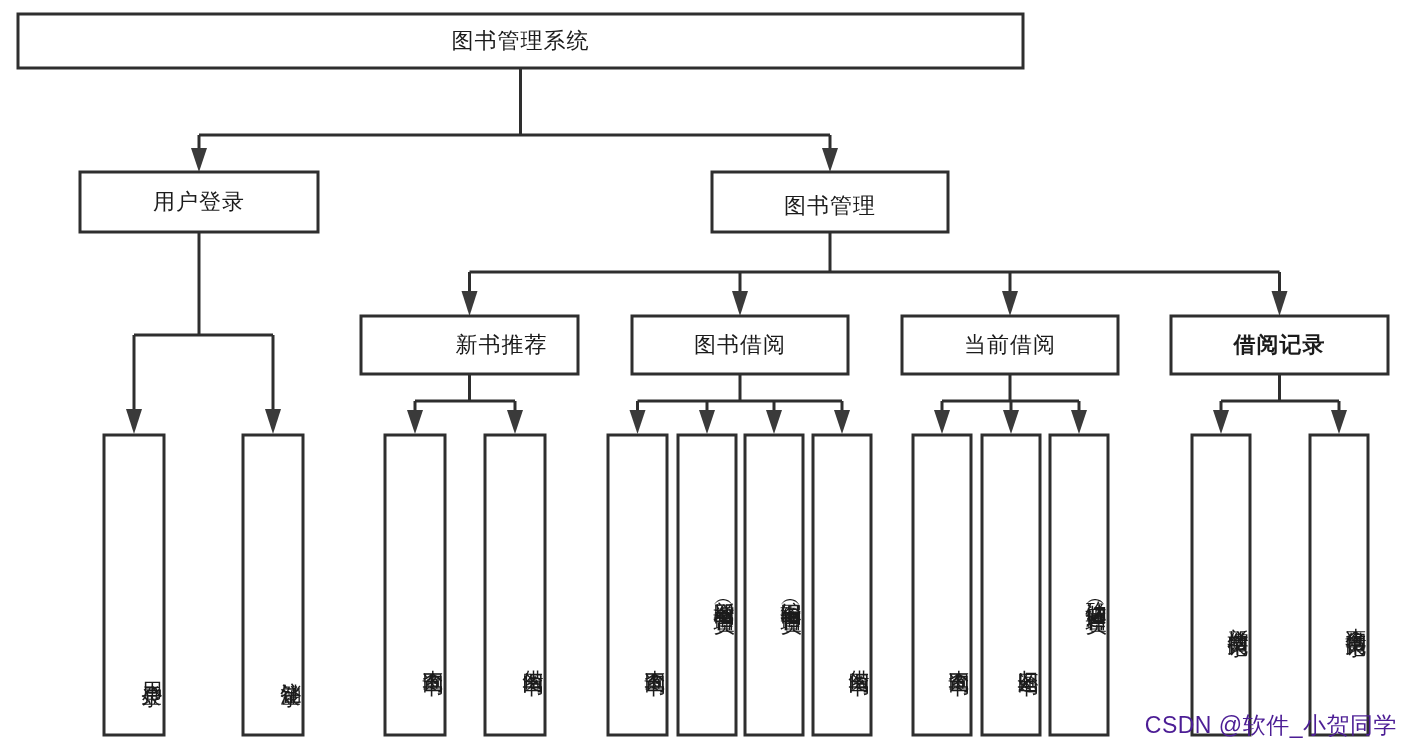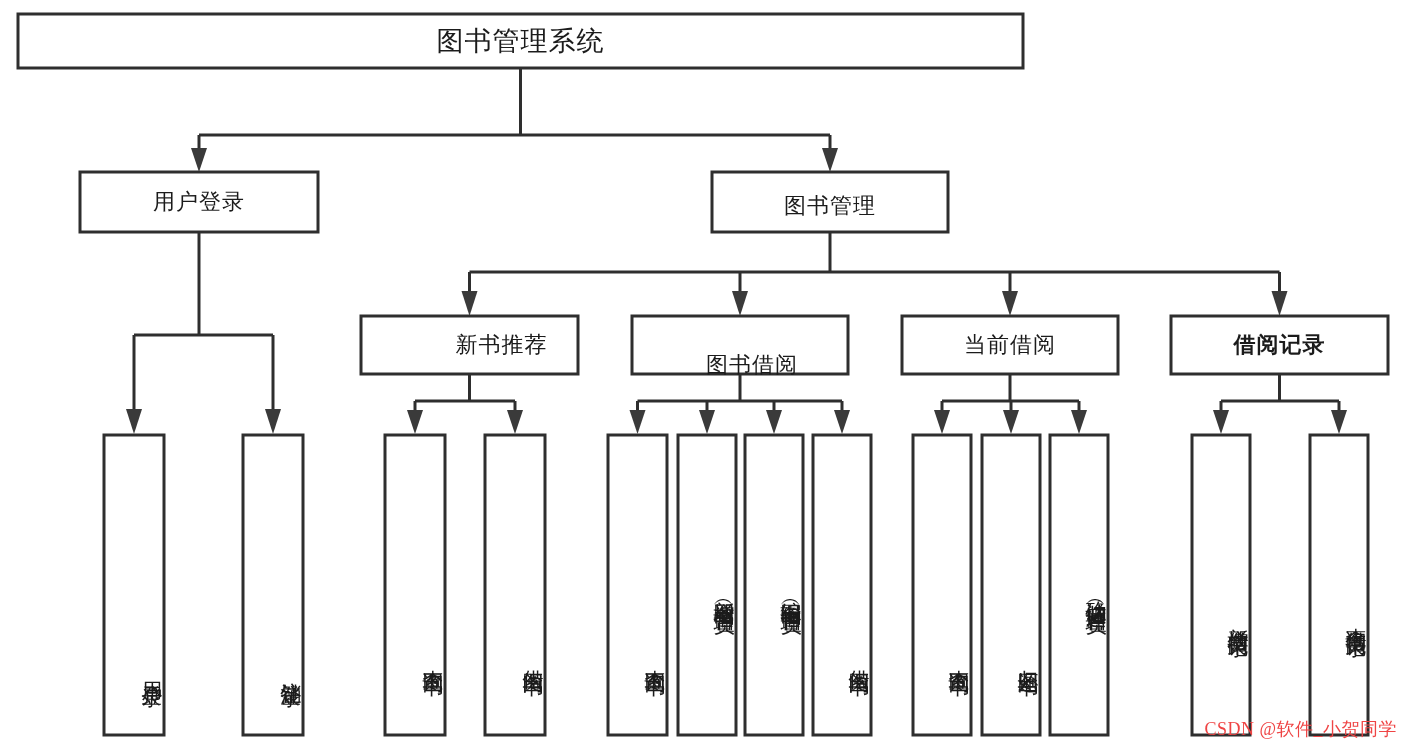--- a/index.html
+++ b/index.html
@@ -65,23 +65,23 @@
     writing-mode: vertical-rl;
     text-orientation: upright;
     letter-spacing: 2px;
     white-space: nowrap;
     pointer-events: none;
   }
   .watermark {
     position: absolute;
     right: 8px;
     bottom: 6px;
-    color: #ef4444;
-    font-size: 18px;
-    font-family: Liberation Serif, serif;
+    color: #4c1d95;
+    font-size: 23px;
+    font-family: Liberation Sans, sans-serif;
     letter-spacing: 0.5px;
     white-space: nowrap;
     pointer-events: none;
   }
 </style>
 </head>
 <body>
 
 <div id="diagram-root">
 
@@ -178,29 +178,29 @@
     <rect class="node-box" x="678" y="435" width="58" height="300"></rect>
     <rect class="node-box" x="745" y="435" width="58" height="300"></rect>
     <rect class="node-box" x="813" y="435" width="58" height="300"></rect>
     <rect class="node-box" x="913" y="435" width="58" height="300"></rect>
     <rect class="node-box" x="982" y="435" width="58" height="300"></rect>
     <rect class="node-box" x="1050" y="435" width="58" height="300"></rect>
     <rect class="node-box" x="1192" y="435" width="58" height="300"></rect>
     <rect class="node-box" x="1310" y="435" width="58" height="300"></rect>
   </svg>
 
-  <div class="node-label-h" style="left:18px; top:14px; width:1005px; height:54px; font-size:27px;">图书管理系统</div>
+  <div class="node-label-h" style="left:18px; top:14px; width:1005px; height:54px; font-size:22px;">图书管理系统</div>
 
   <div class="node-label-h" style="left:80px; top:172px; width:238px; height:60px;">用户登录</div>
 
   <div class="node-label-h" style="left:712px; top:176px; width:236px; height:60px;">图书管理</div>
 
   <div class="node-label-h" style="left:361px; top:316px; width:217px; height:58px;padding-left:32px;">新书推荐</div>
 
-  <div class="node-label-h" style="left:632px; top:336px; width:216px; height:58px;padding-left:12px;">图书借阅</div>
+  <div class="node-label-h" style="left:632px; top:316px; width:216px; height:58px;">图书借阅</div>
 
   <div class="node-label-h" style="left:902px; top:316px; width:216px; height:58px;">当前借阅</div>
 
   <div class="node-label-h" style="left:1171px; top:316px; width:217px; height:58px;font-weight:bold;">借阅记录</div>
 
   <div class="node-label-v" style="left:104px; top:435px; width:60px; height:300px; padding-top:84px;">用户登录</div>
 
   <div class="node-label-v" style="left:243px; top:435px; width:60px; height:300px; padding-top:84px;">注销登录</div>
 
   <div class="node-label-v" style="left:385px; top:435px; width:60px; height:300px; padding-top:72px;">查询图书</div>

